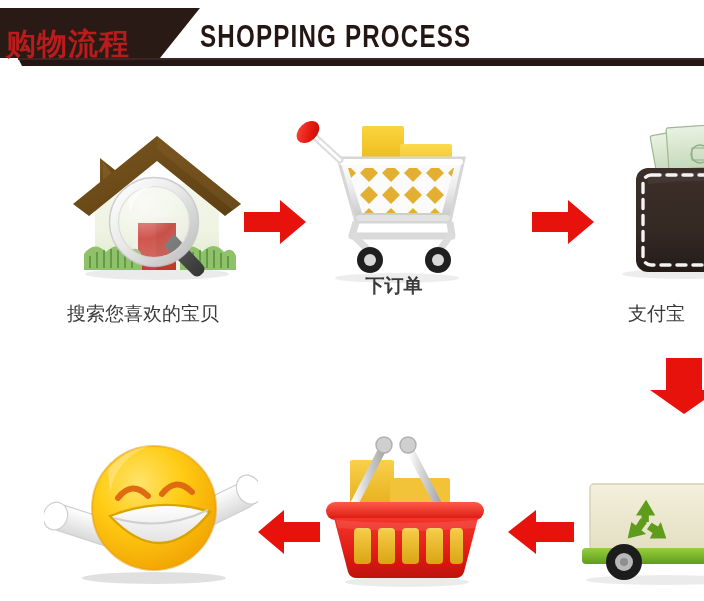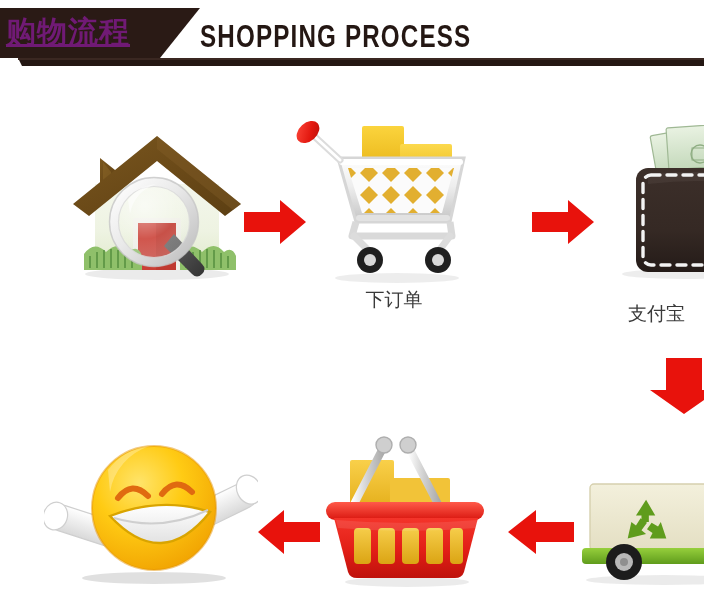--- a/index.html
+++ b/index.html
@@ -8,26 +8,25 @@
     background:#ffffff;
     font-family:"Liberation Sans","DejaVu Sans",sans-serif;
     overflow:hidden;position:relative;
   }
   .page{position:relative;width:704px;height:601px;}
 
   
   .header{position:absolute;left:0;top:0;width:704px;height:72px;}
   .header svg{position:absolute;left:0;top:0;}
   .hdr-cn{
-    position:absolute;left:6px;top:12px;
-    font-size:30px;font-weight:700;color:#701a75;
+    position:absolute;left:6px;top:24px;
+    font-size:30px;font-weight:700;color:#b91c1c;
     letter-spacing:1px;
     font-family:"DejaVu Sans","Liberation Sans",sans-serif;
     white-space:nowrap;
-    text-decoration:underline;
   }
   .hdr-en{
     position:absolute;left:200px;top:19px;
     font-size:31px;font-weight:700;color:#241713;
     letter-spacing:1.5px;white-space:nowrap;
     transform:scaleX(.78);transform-origin:left top;
     font-family:"Liberation Sans","DejaVu Sans",sans-serif;
   }
 
   
@@ -125,20 +124,23 @@
       <path d="M112,112 L140,142 q5,5 0,10 q-5,5 -10,0 L102,124 Z" fill="url(#handG)"></path>
 
       <circle cx="92" cy="100" r="40" fill="url(#lensG)"></circle>
       <circle cx="92" cy="100" r="40" fill="none" stroke="url(#ringG)" stroke-width="9"></circle>
       <circle cx="92" cy="100" r="44.5" fill="none" stroke="#c6c6c6" stroke-width="1.4" opacity=".8"></circle>
       <circle cx="92" cy="100" r="35.5" fill="none" stroke="#d8d8d8" stroke-width="1.2" opacity=".8"></circle>
       <path d="M66,78 a40,40 0 0,1 28,-16 a38,38 0 0,0 -26,30 Z" fill="#ffffff" opacity=".55"></path>
     </svg>
   </div>
 
+  <div class="label" style="left:18px;top:300px;width:250px;">
+    <div>搜索您喜欢的宝贝</div>
+  </div>
 
   <div class="arrow" style="left:242px;top:196px;">
     <svg width="66" height="52" viewBox="0 0 66 52">
       <path d="M2,16 L38,16 L38,4 L64,26 L38,48 L38,36 L2,36 Z" fill="#E8120C"></path>
     </svg>
   </div>
 
   <div class="icon-wrap" style="left:292px;top:118px;width:200px;height:170px;">
     <svg width="200" height="170" viewBox="0 0 200 170">
       <defs>
@@ -186,21 +188,21 @@
       <path d="M64,104 L60,118 L160,118 L158,104" fill="none" stroke="#d9d9d9" stroke-width="7" stroke-linejoin="round"></path>
       <path d="M62,118 L78,134 M158,118 L146,134" stroke="#dcdcdc" stroke-width="7" stroke-linecap="round"></path>
 
       <circle cx="78" cy="142" r="13" fill="#1f1f1f"></circle>
       <circle cx="78" cy="142" r="6" fill="#d8d8d8"></circle>
       <circle cx="146" cy="142" r="13" fill="#1f1f1f"></circle>
       <circle cx="146" cy="142" r="6" fill="#d8d8d8"></circle>
     </svg>
   </div>
 
-  <div class="label" style="left:272px;top:286px;width:244px;">
+  <div class="label" style="left:272px;top:272px;width:244px;font-weight:bold;">
     <div>下订单</div>
   </div>
 
   <div class="arrow" style="left:530px;top:196px;">
     <svg width="66" height="52" viewBox="0 0 66 52">
       <path d="M2,16 L38,16 L38,4 L64,26 L38,48 L38,36 L2,36 Z" fill="#E8120C"></path>
     </svg>
   </div>
 
   <div class="icon-wrap" style="left:604px;top:122px;width:120px;height:166px;overflow:hidden;">

